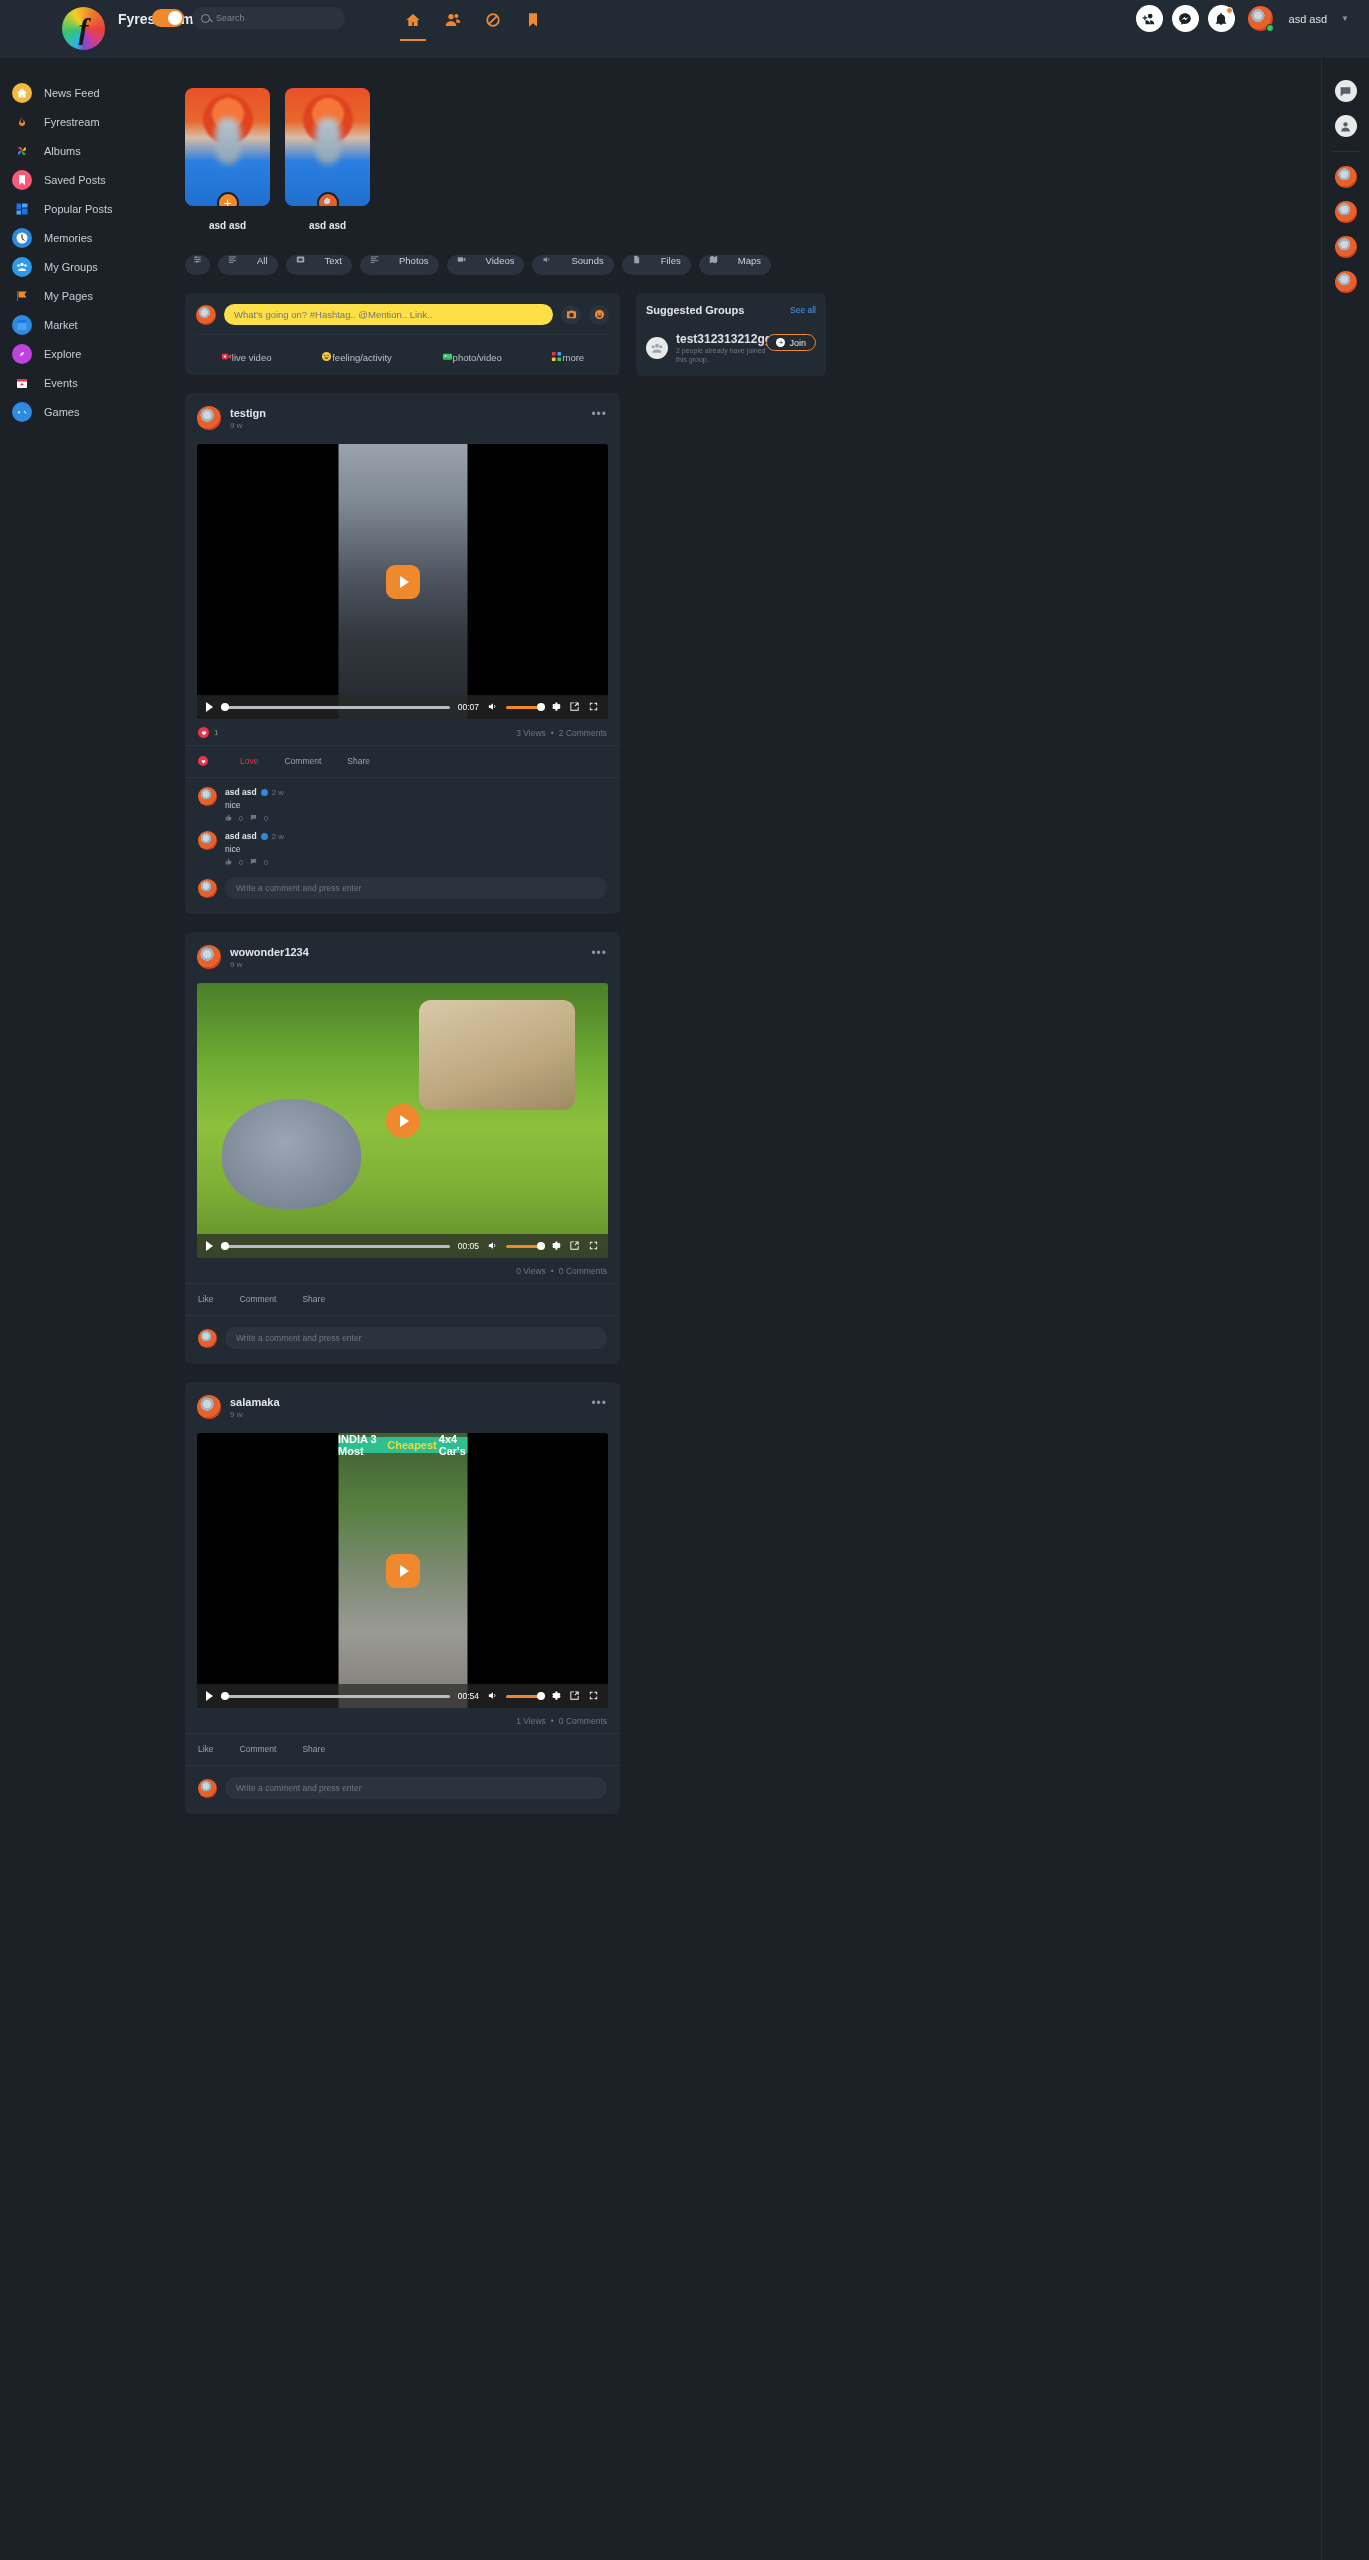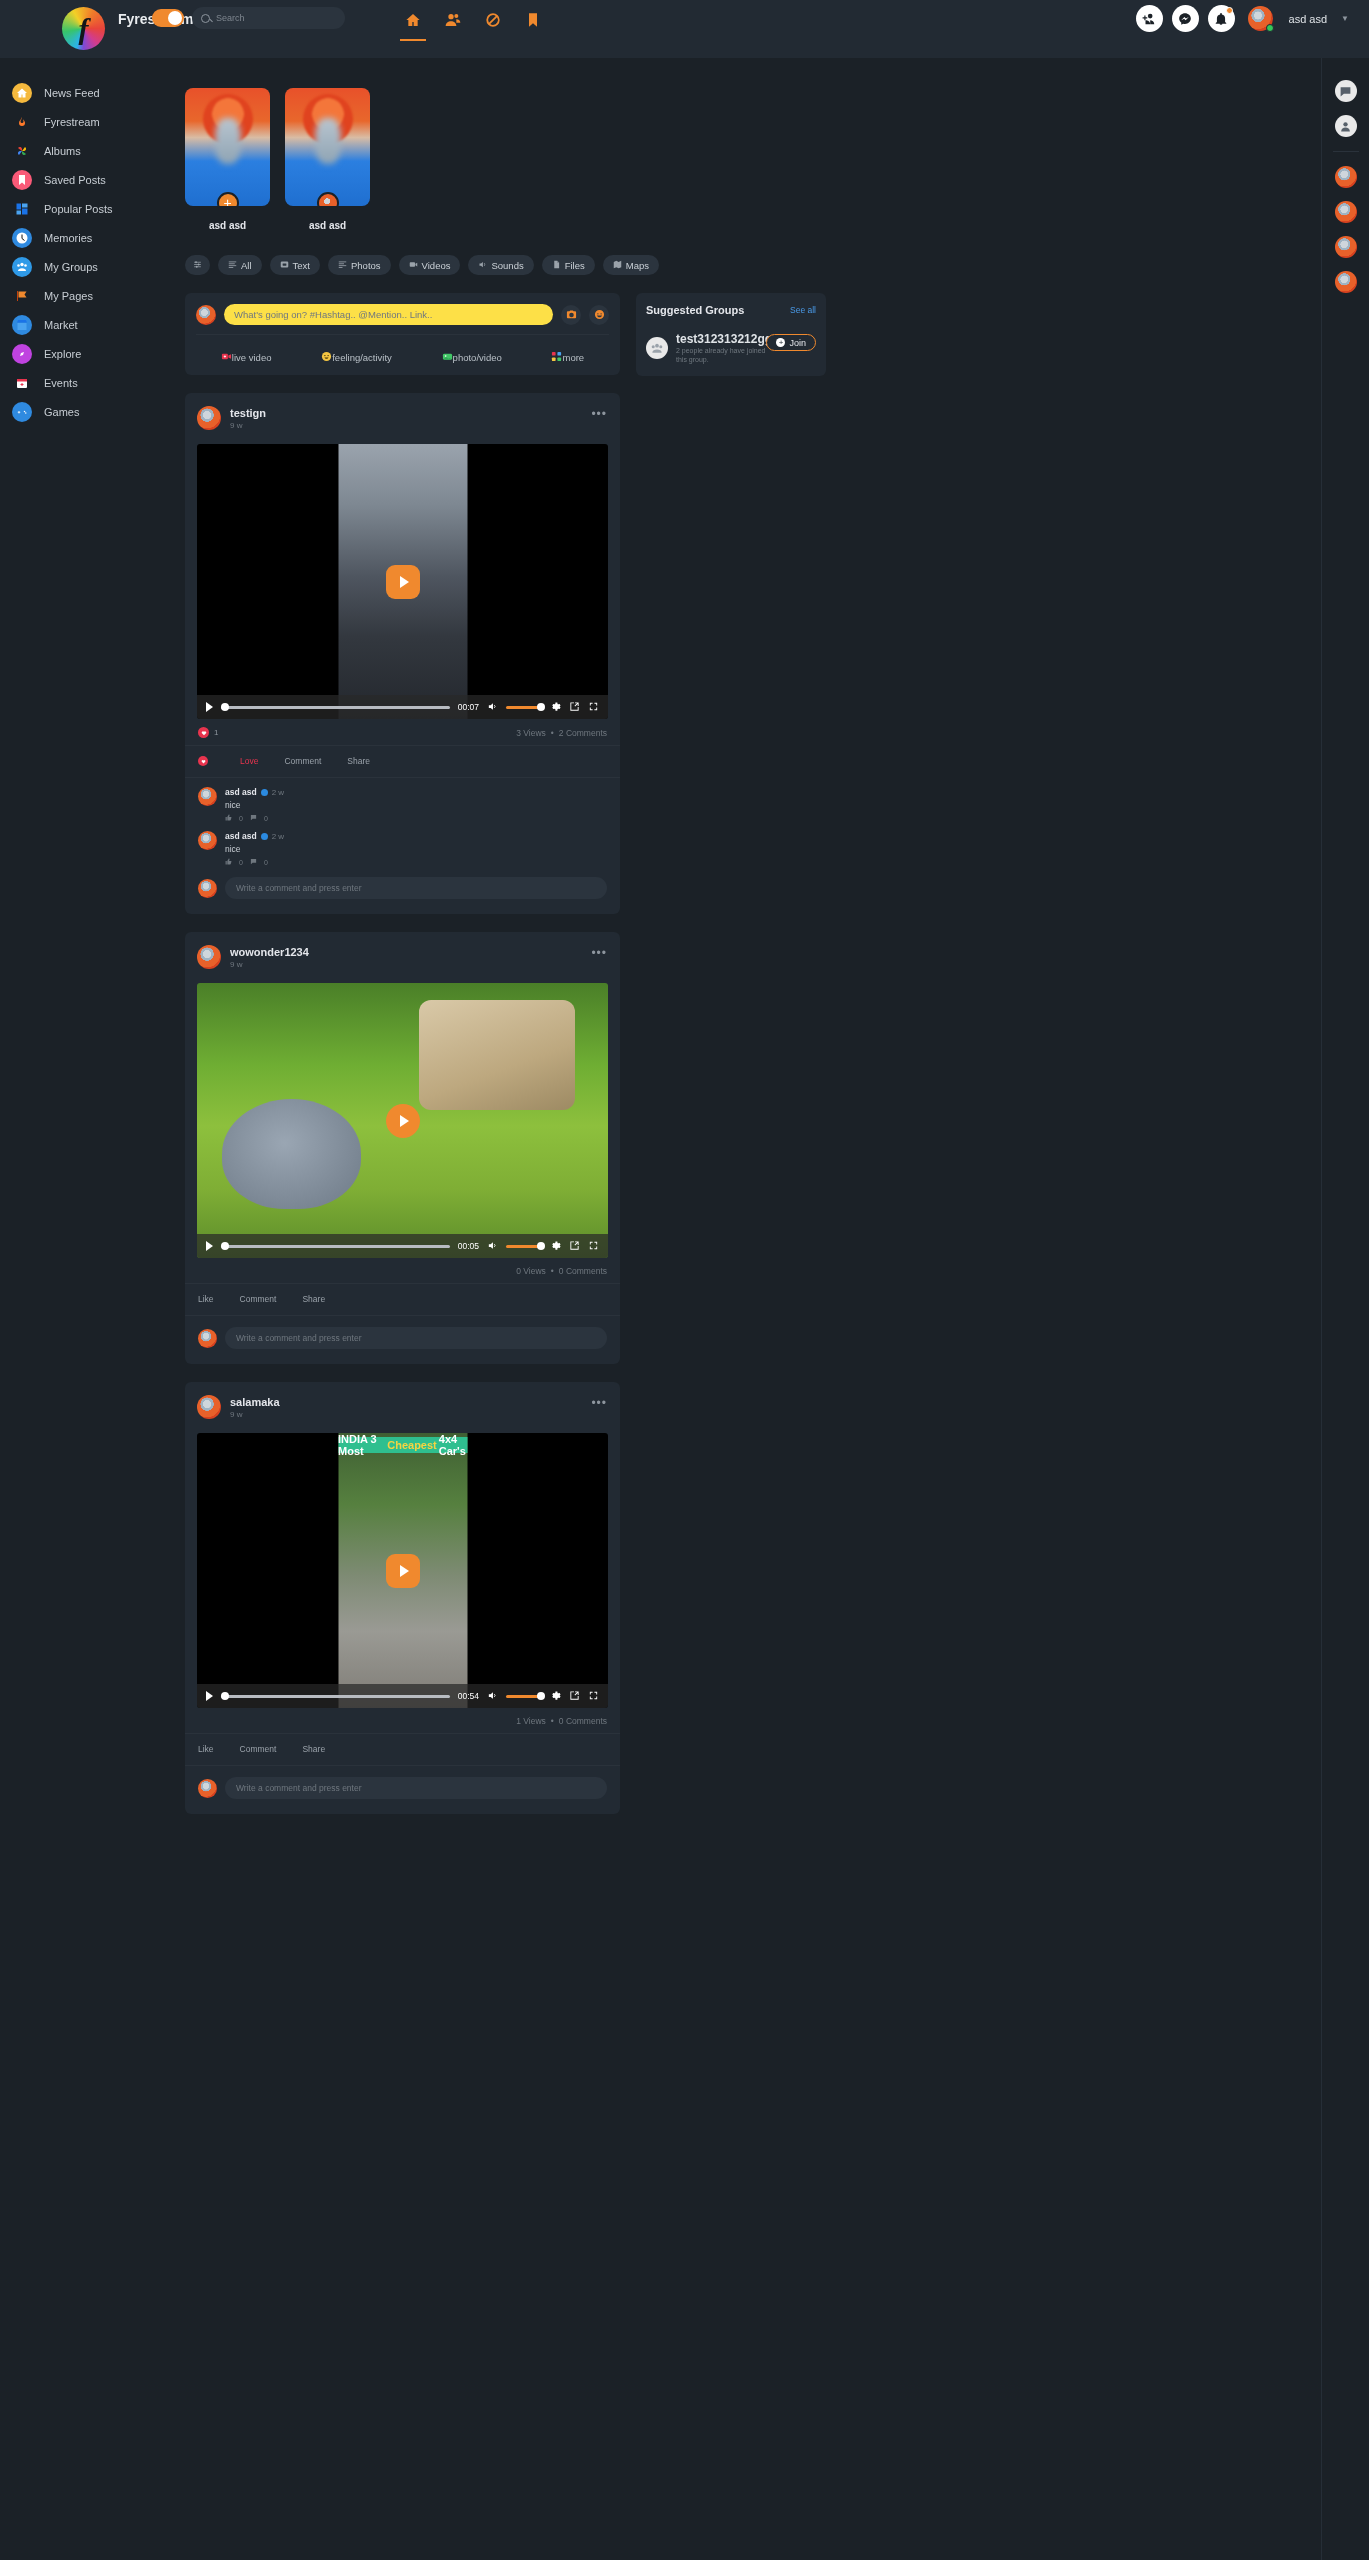--- a/index.html
+++ b/index.html
@@ -68,21 +68,21 @@
     background:radial-gradient(circle at 50% 40%, #f4763a 0 40%, #e0431f 41% 100%); filter:blur(1px);}
   .story .img:after{ content:""; position:absolute; left:30px; top:30px; width:26px; height:46px; border-radius:40%;
     background:linear-gradient(180deg,#b9c5cf,#8fa4b4); filter:blur(3px);}
   .story .badge{ position:absolute; left:50%; bottom:-8px; transform:translateX(-50%);
     width:22px; height:22px; border-radius:50%; background:#f0892e; border:2px solid #1b2127;
     color:#fff; font-size:14px; display:flex; align-items:center; justify-content:center; line-height:14px;}
   .story .badge.av{ background:radial-gradient(circle at 45% 40%,#cfd6dc 0 20%, #e8612a 21% 100%); }
   .story .nm{ text-align:center; font-size:10px; font-weight:bold; color:#e4e6eb; margin-top:14px;}
 
   .filters{ display:flex; gap:8px; padding:24px 0 0 10px; align-items:center;}
-  .chip{ height:20px; background:#2b343e; border-radius:10px; display:flex; align-items:center; gap:4px;
+  .chip{ height:20px; background:#2b343e; border-radius:10px; display:flex; gap:20px;
     padding:0 10px; font-size:9.5px; color:#cbd1d7; cursor:pointer;}
   .chip svg{ width:9px; height:9px; fill:#9aa2aa;}
   .chip.icononly{ padding:0 8px;}
 
   .row{ display:flex; gap:16px; padding:18px 0 0 10px;}
   .feedcol{ width:435px; }
   .rightcol{ width:190px; }
 
   .card{ background:#222a33; border-radius:6px; }
   .composer{ padding:11px 11px 0 11px;}

